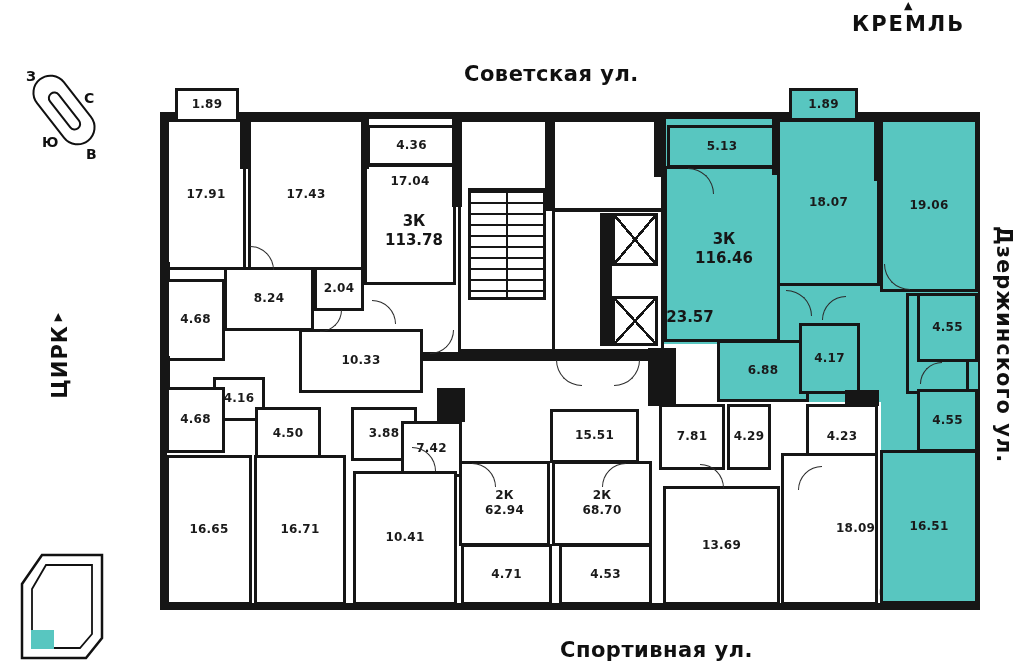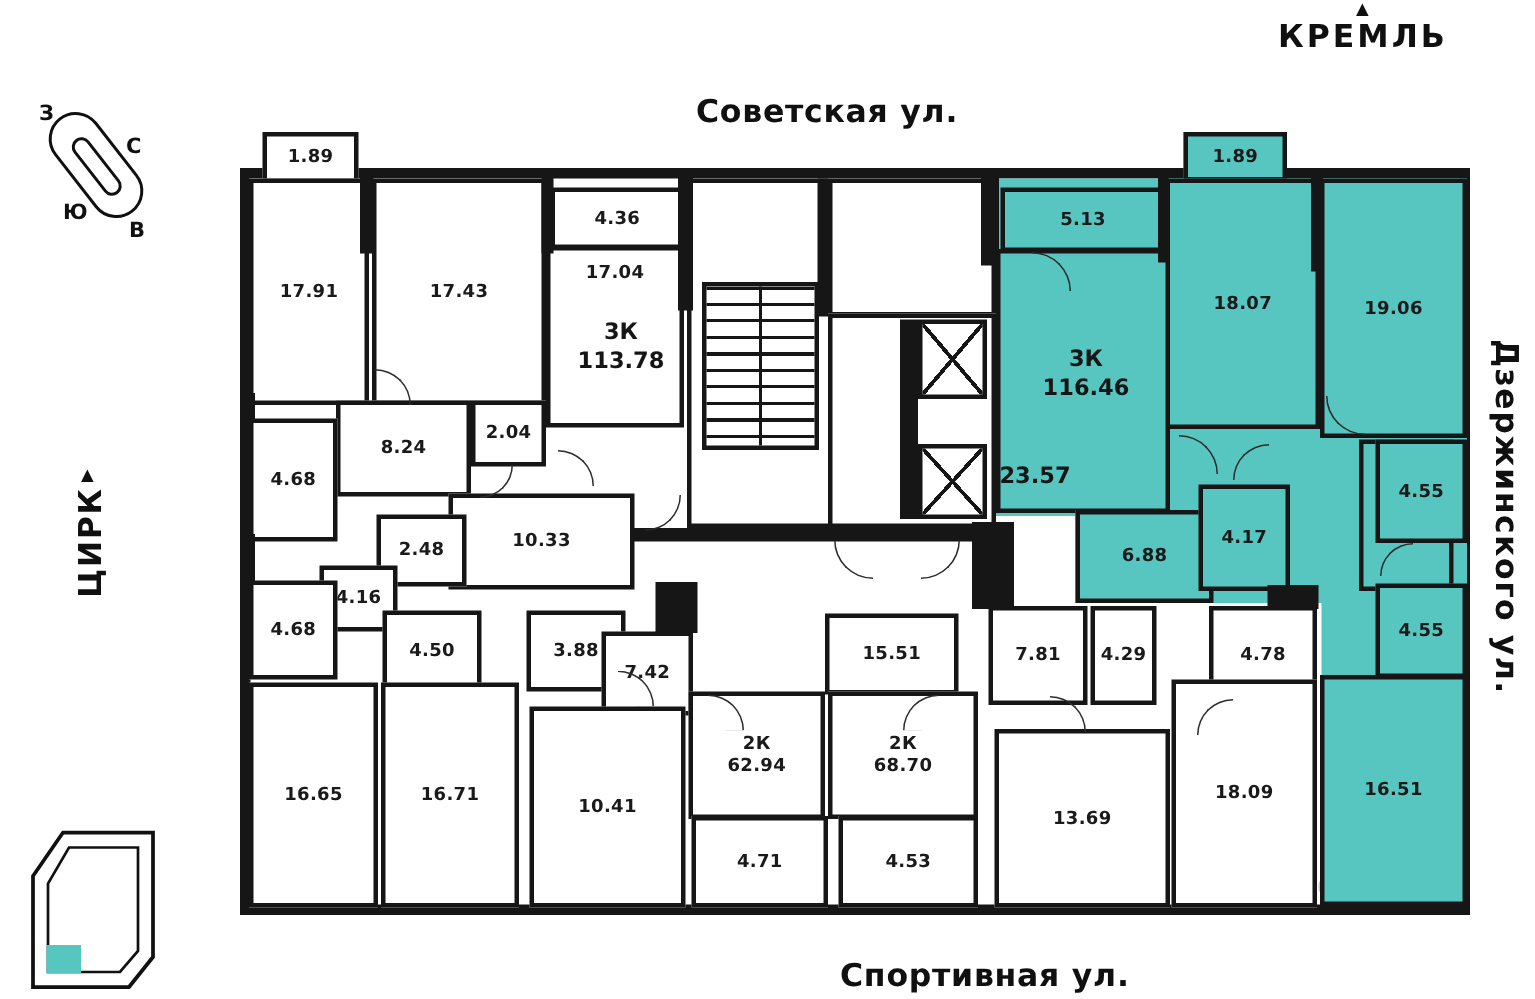--- a/index.html
+++ b/index.html
@@ -144,23 +144,20 @@
     </div>
     <div class="room" style="left: 314px; top: 267px; width: 50px; height: 44px;">
       <span class="rl">2.04</span>
     </div>
     <div class="room" style="left: 166px; top: 279px; width: 59px; height: 82px;">
       <span class="rl">4.68</span>
     </div>
     <div class="room" style="left: 299px; top: 329px; width: 124px; height: 64px;">
       <span class="rl">10.33</span>
     </div>
-    <div class="room" style="left: 251px; top: 343px; width: 60px; height: 48px;">
-      <span class="rl">2.48</span>
-    </div>
     <div class="room" style="left: 213px; top: 377px; width: 52px; height: 44px;">
       <span class="rl">4.16</span>
     </div>
     <div class="room" style="left: 166px; top: 387px; width: 59px; height: 66px;">
       <span class="rl">4.68</span>
     </div>
     <div class="room" style="left: 255px; top: 407px; width: 66px; height: 54px;">
       <span class="rl">4.50</span>
     </div>
     <div class="room" style="left: 351px; top: 407px; width: 66px; height: 54px;">
@@ -195,26 +192,26 @@
     <div class="room" style="left: 559px; top: 544px; width: 93px; height: 61px;">
       <span class="rl">4.53</span>
     </div>
     <div class="room" style="left: 659px; top: 404px; width: 66px; height: 66px;">
       <span class="rl">7.81</span>
     </div>
     <div class="room" style="left: 727px; top: 404px; width: 44px; height: 66px;">
       <span class="rl">4.29</span>
     </div>
     <div class="room" style="left: 806px; top: 404px; width: 72px; height: 66px;">
-      <span class="rl">4.78</span>
+      <span class="rl">4.23</span>
     </div>
     <div class="room" style="left: 663px; top: 486px; width: 117px; height: 119px;">
       <span class="rl">13.69</span>
     </div>
-    <div class="room" style="left: 781px; top: 453px; width: 97px; height: 152px;">
+    <div class="room" style="left: 781px; top: 453px; width: 97px; height: 152px; align-items: flex-end;">
       <span class="rl">18.09</span>
     </div>
     <div class="room hl" style="left: 789px; top: 88px; width: 69px; height: 33px;">
       <span class="rl">1.89</span>
     </div>
     <div class="room hl" style="left: 667px; top: 125px; width: 110px; height: 43px;">
       <span class="rl">5.13</span>
     </div>
     <div class="room hl" style="left: 777px; top: 119px; width: 103px; height: 167px;">
       <span class="rl">18.07</span>

